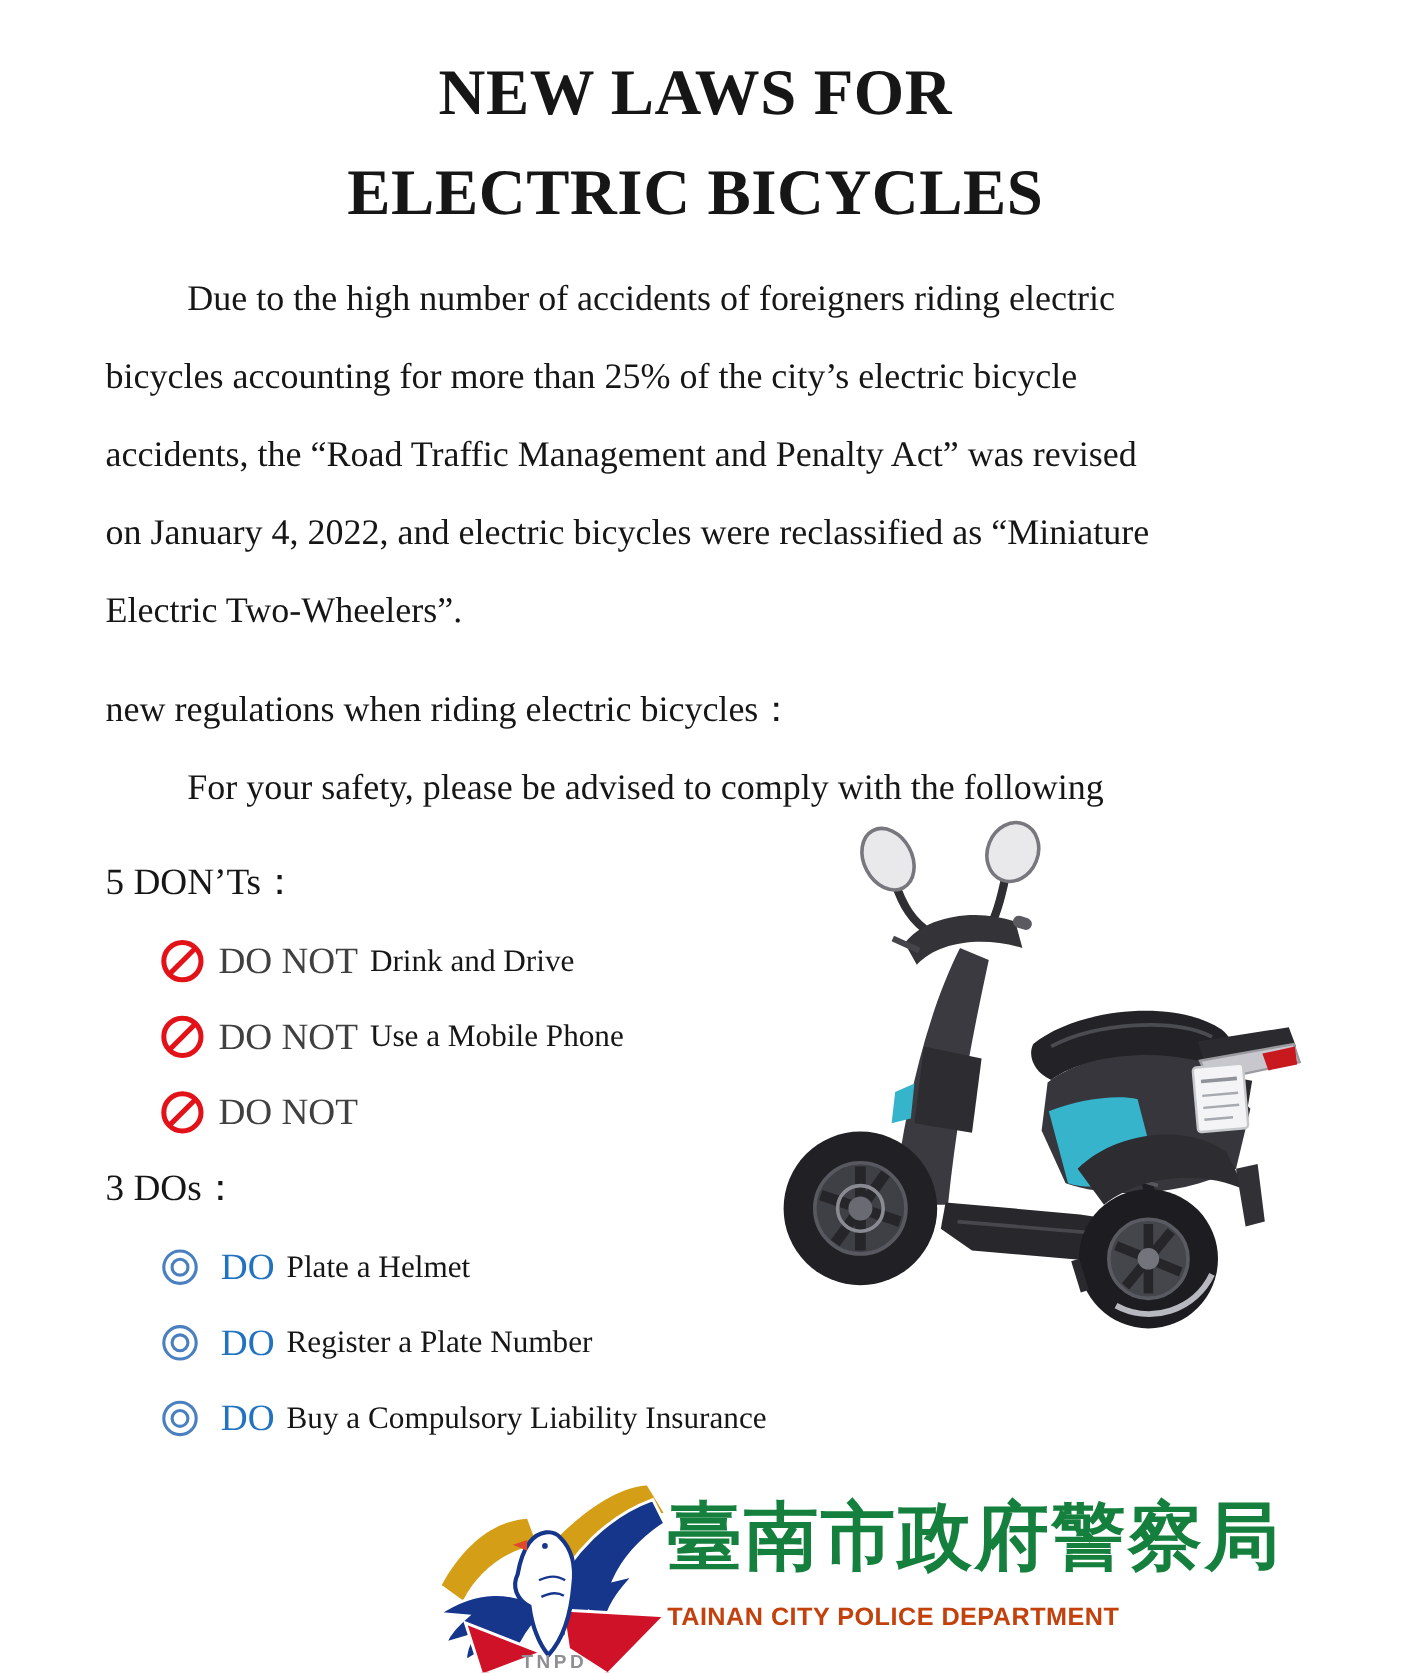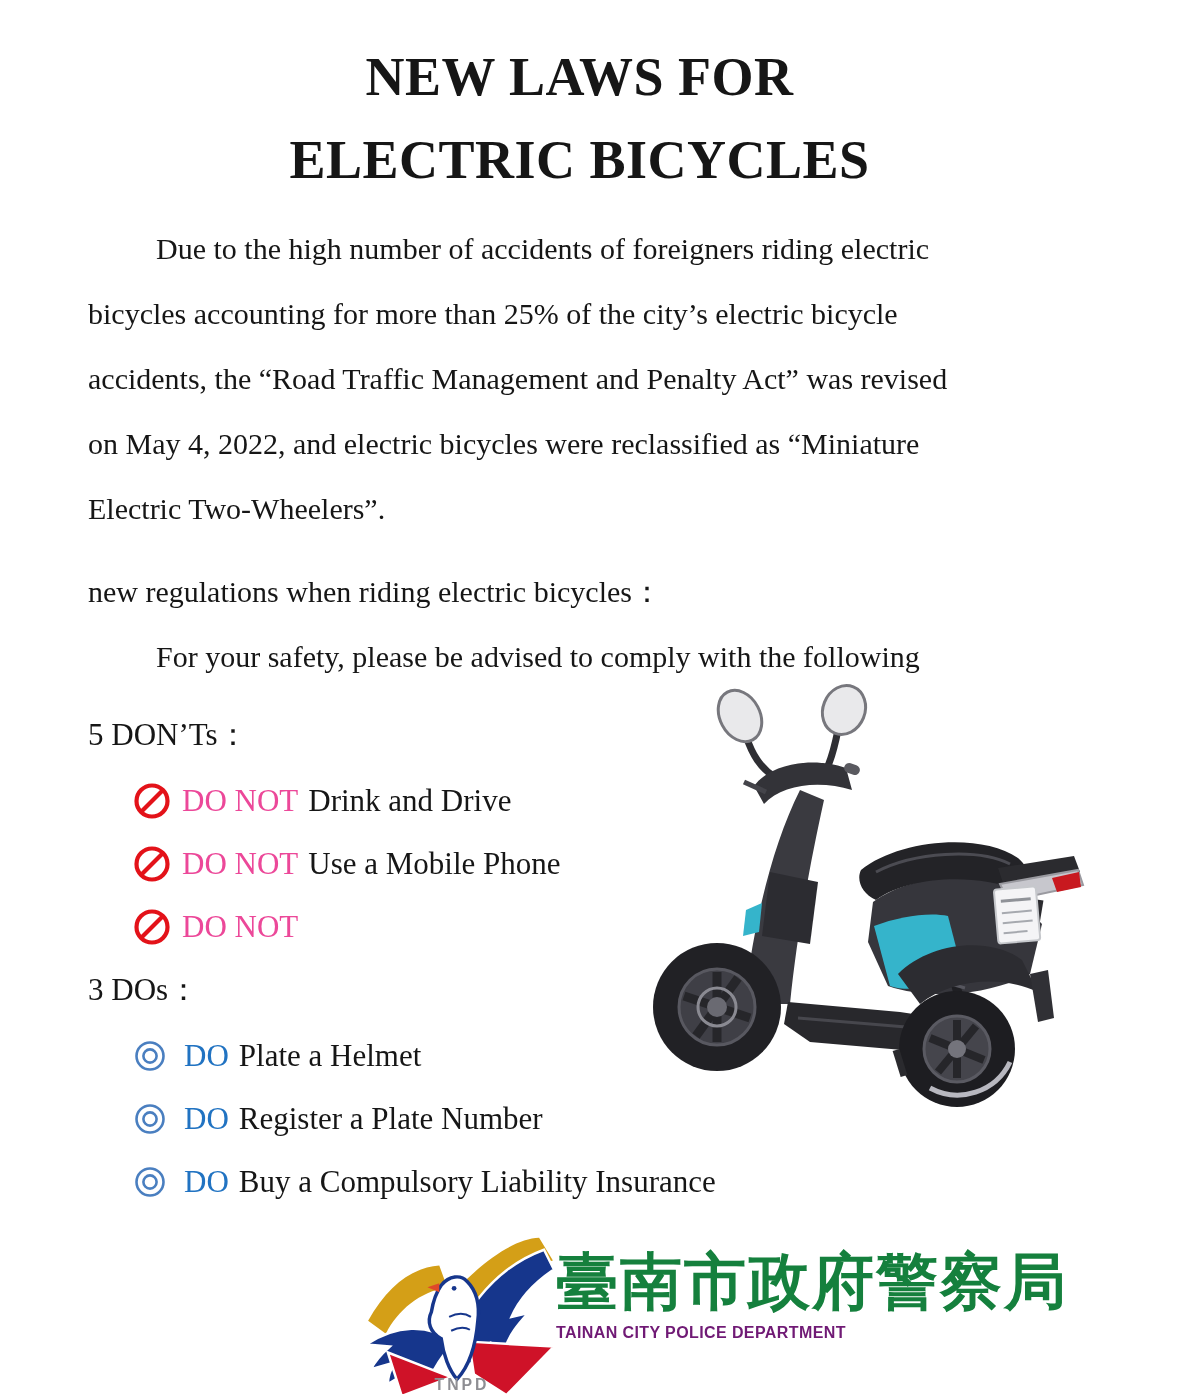--- a/index.html
+++ b/index.html
@@ -43,24 +43,24 @@
     align-items:center;
     height:63px;
     padding-left:45px;
     white-space:nowrap;
   }
   .rule-row svg{flex:0 0 auto;}
   .rule-label{
     font-size:31px;
     margin-left:11px;
   }
-  .red-label{color:#ec4899;}
+  .red-label{color:#404040;}
   .blue-label{color:#2173c2; margin-left:17px;}
   .rule-text{
-    font-size:31px;
+    font-size:26px;
     color:#161616;
     margin-left:10px;
   }
   .scooter{
     position:absolute;
     left:648px;top:672px;
     width:445px;height:440px;
   }
   .footer{
     position:absolute;
@@ -73,46 +73,46 @@
   .cn-name{
     font-size:62px;
     font-weight:700;
     line-height:1.05;
     letter-spacing:2px;
     color:#15803d;
     white-space:nowrap;
     font-family:"Liberation Serif","DejaVu Serif",serif;
   }
   .en-name{
-    font-size:16px;
+    font-size:21px;
     font-weight:700;
     letter-spacing:0.4px;
-    color:#701a75;
-    margin-top:9px;
+    color:#c2410c;
+    margin-top:21px;
     white-space:nowrap;
     font-family:"Liberation Sans","DejaVu Sans",sans-serif;
   }
 </style>
 </head>
 <body>
 
 <div class="page">
 
   <h1 class="title">
     <div>NEW LAWS FOR</div>
     <div>ELECTRIC BICYCLES</div>
   </h1>
 
   <div class="bodytext">
 
     <div class="para">
       <div class="line indent">Due to the high number of accidents of foreigners riding electric</div>
       <div class="line">bicycles accounting for more than 25% of the city’s electric bicycle</div>
       <div class="line">accidents, the “Road Traffic Management and Penalty Act” was revised</div>
-      <div class="line">on May 4, 2022, and electric bicycles were reclassified as “Miniature</div>
+      <div class="line">on January 4, 2022, and electric bicycles were reclassified as “Miniature</div>
       <div class="line">Electric Two-Wheelers”.</div>
     </div>
 
     <div class="para" style="margin-top:18px;">
       <div class="line">new regulations when riding electric bicycles：</div>
       <div class="line indent">For your safety, please be advised to comply with the following</div>
     </div>
 
     <div class="list-heading" style="margin-top:14px;">5 DON’Ts：</div>
 

